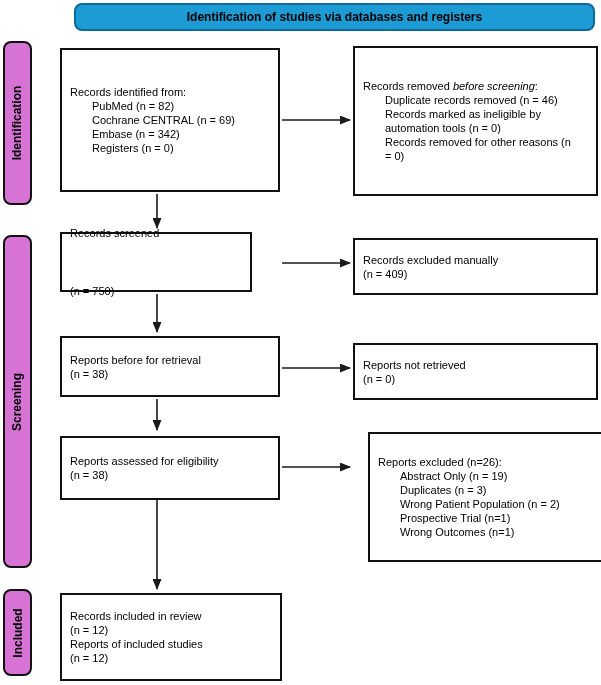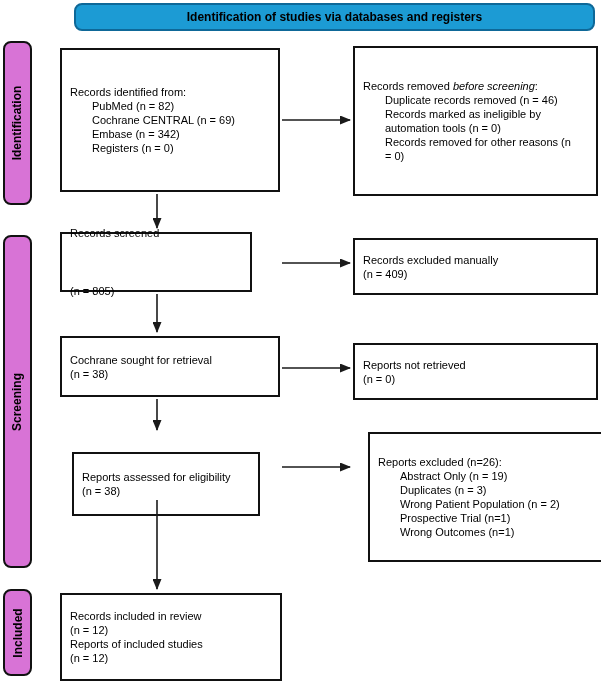--- a/index.html
+++ b/index.html
@@ -32,21 +32,21 @@
     padding:22px 8px;
   }
   .box .indent{margin-left:22px;}
   .b-identified{left:60px;top:48px;width:220px;height:144px;}
   .b-removed{left:353px;top:46px;width:245px;height:150px;}
   .b-removed .indent{width:192px;}
   .b-screened{left:60px;top:232px;width:192px;height:60px;gap:44px;}
   .b-excl-man{left:353px;top:238px;width:245px;height:57px;}
   .b-sought{left:60px;top:336px;width:220px;height:61px;}
   .b-notret{left:353px;top:343px;width:245px;height:57px;}
-  .b-assessed{left:60px;top:452px;width:188px;height:64px;margin-left:12px;}
+  .b-assessed{left:60px;top:436px;width:220px;height:64px;}
   .b-excluded{left:353px;top:432px;width:245px;height:130px;margin-left:15px;}
   .b-included{left:60px;top:593px;width:222px;height:88px;}
   .connectors{position:absolute;left:0;top:0;pointer-events:none;}
   .em{font-style:italic;}
 </style>
 </head>
 <body>
 
 <div class="canvas">
 
@@ -74,30 +74,30 @@
 
   <div class="box b-removed">
     <div><span>Records removed </span><span class="em">before screening</span><span>:</span></div>
     <div class="indent">Duplicate records removed  (n = 46)</div>
     <div class="indent">Records marked as ineligible by automation tools (n = 0)</div>
     <div class="indent">Records removed for other reasons (n = 0)</div>
   </div>
 
   <div class="box b-screened">
     <div>Records screened</div>
-    <div>(n = 805)</div>
+    <div>(n = 750)</div>
   </div>
 
   <div class="box b-excl-man">
     <div>Records excluded manually</div>
     <div>(n = 409)</div>
   </div>
 
   <div class="box b-sought">
-    <div>Cochrane sought for retrieval</div>
+    <div>Reports before for retrieval</div>
     <div>(n = 38)</div>
   </div>
 
   <div class="box b-notret">
     <div>Reports not retrieved</div>
     <div>(n = 0)</div>
   </div>
 
   <div class="box b-assessed">
     <div>Reports assessed for eligibility</div>

